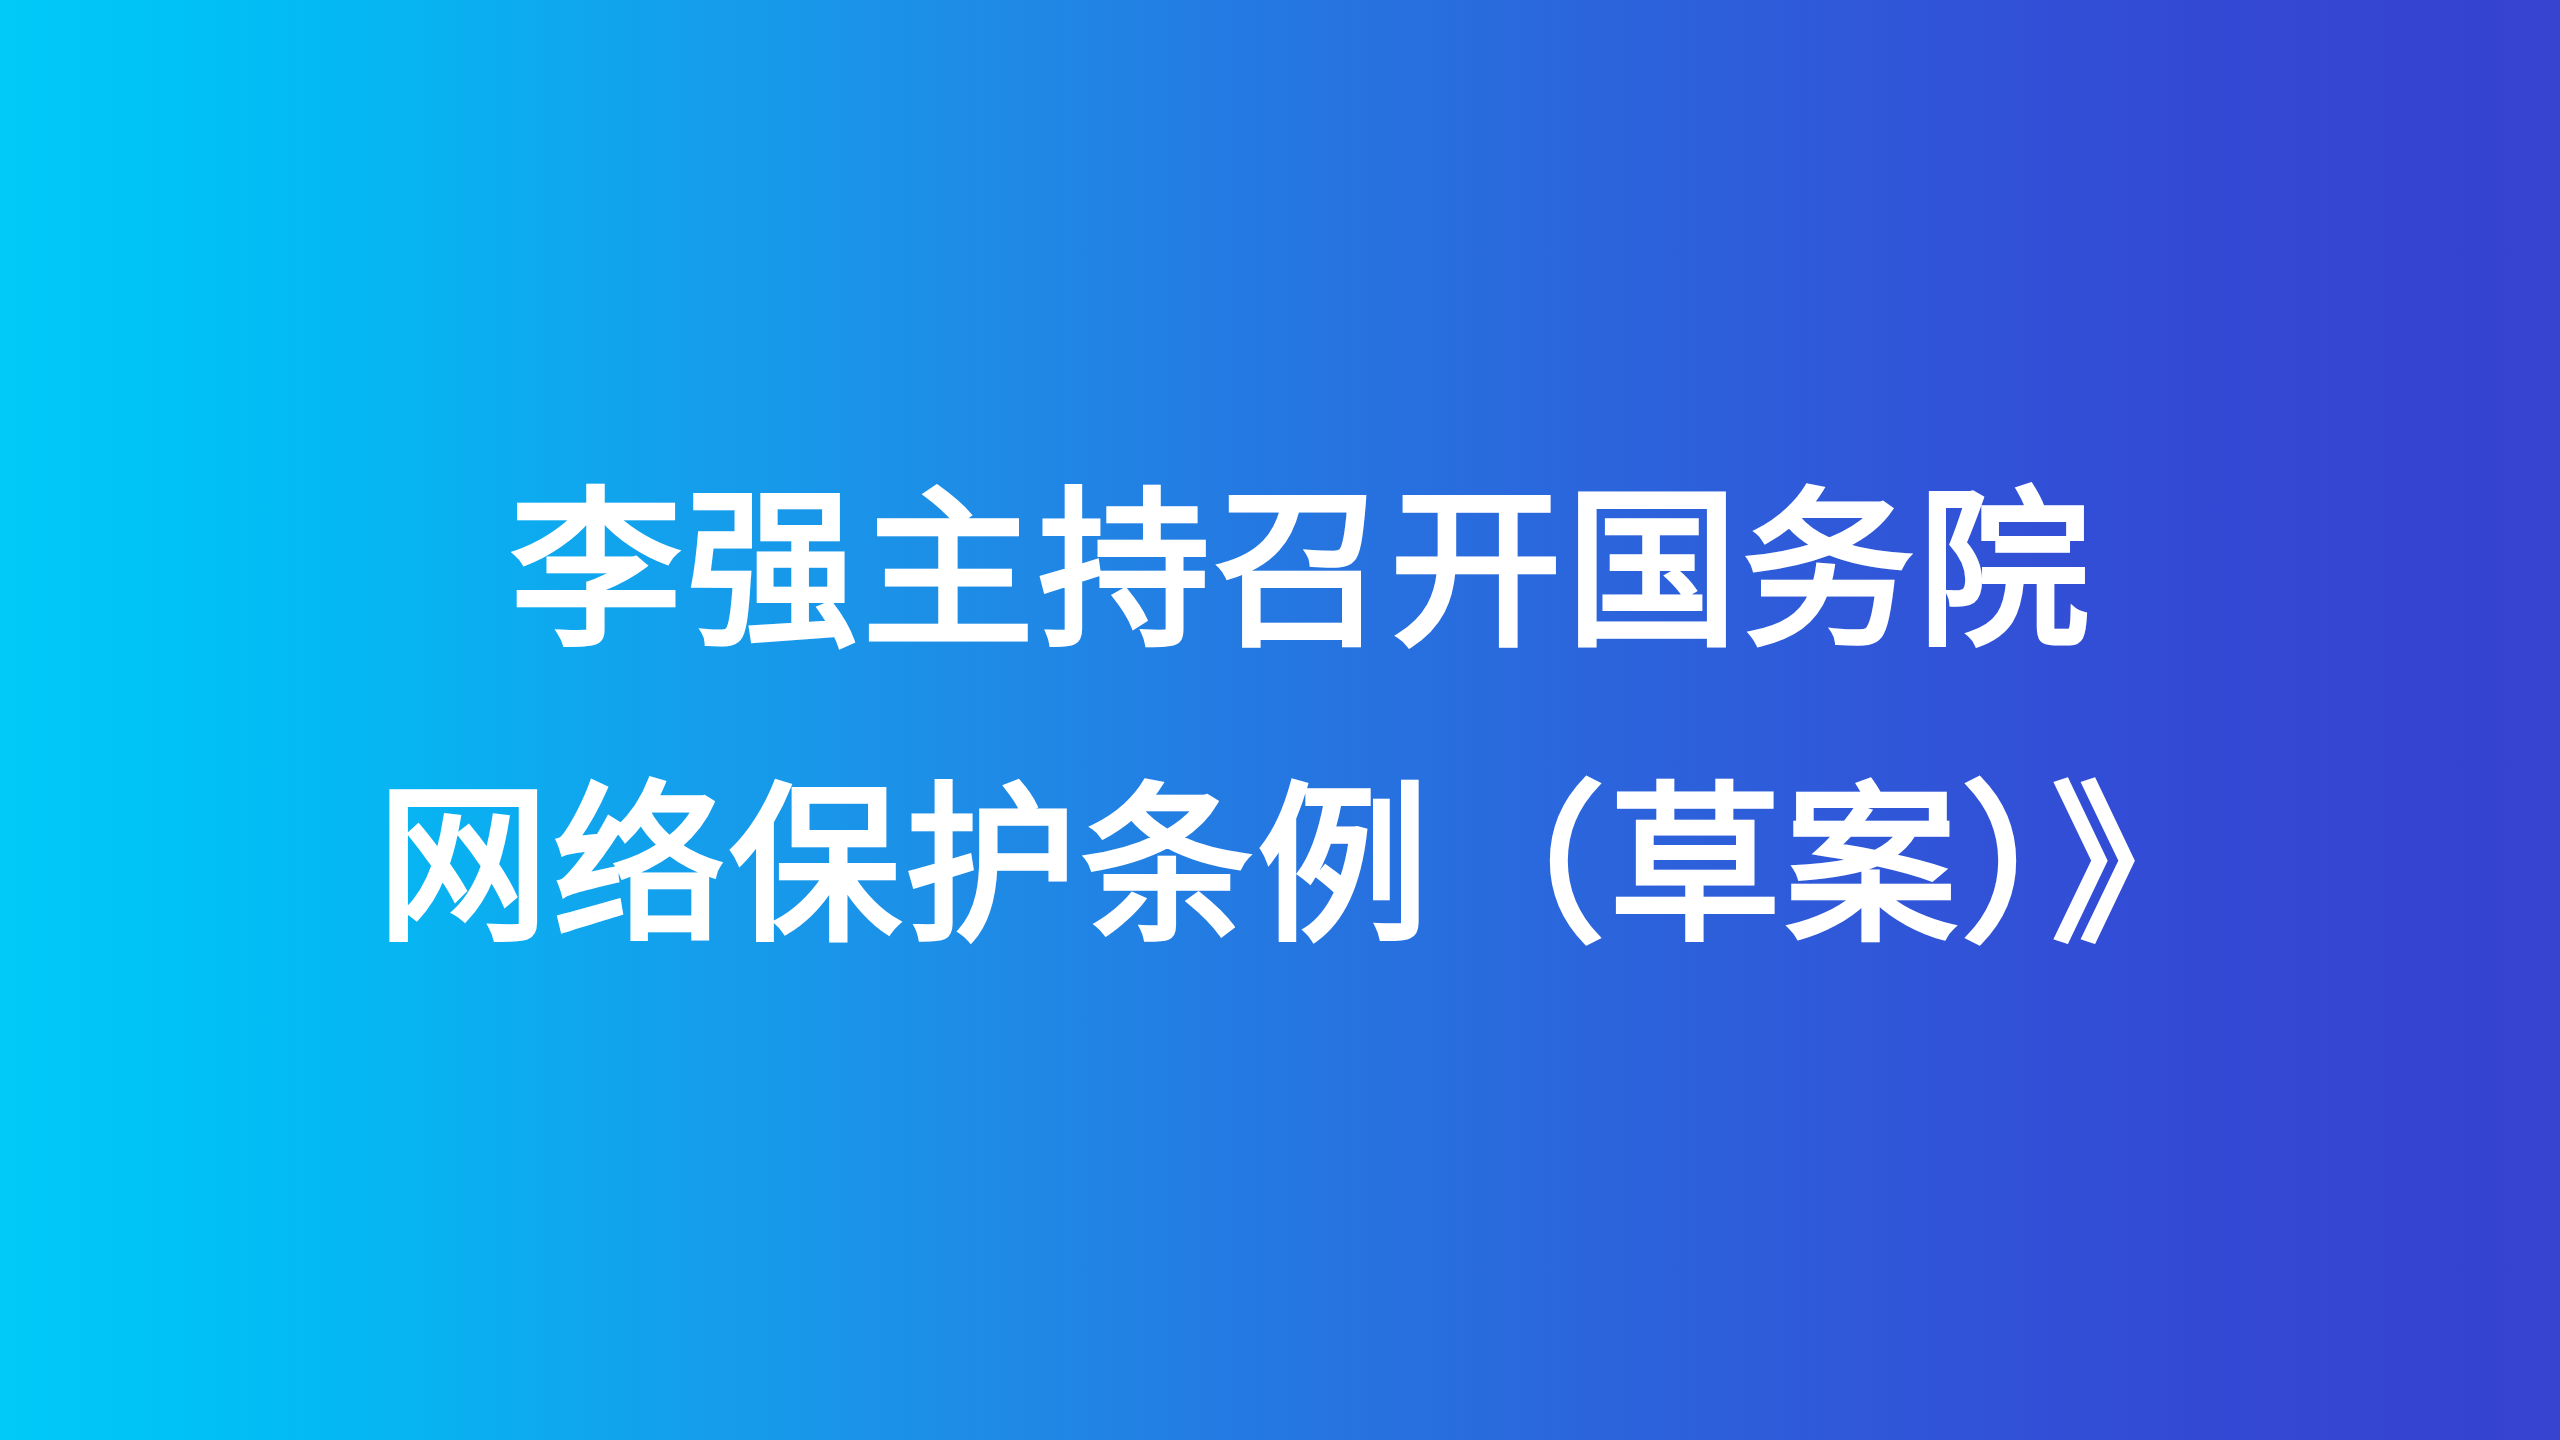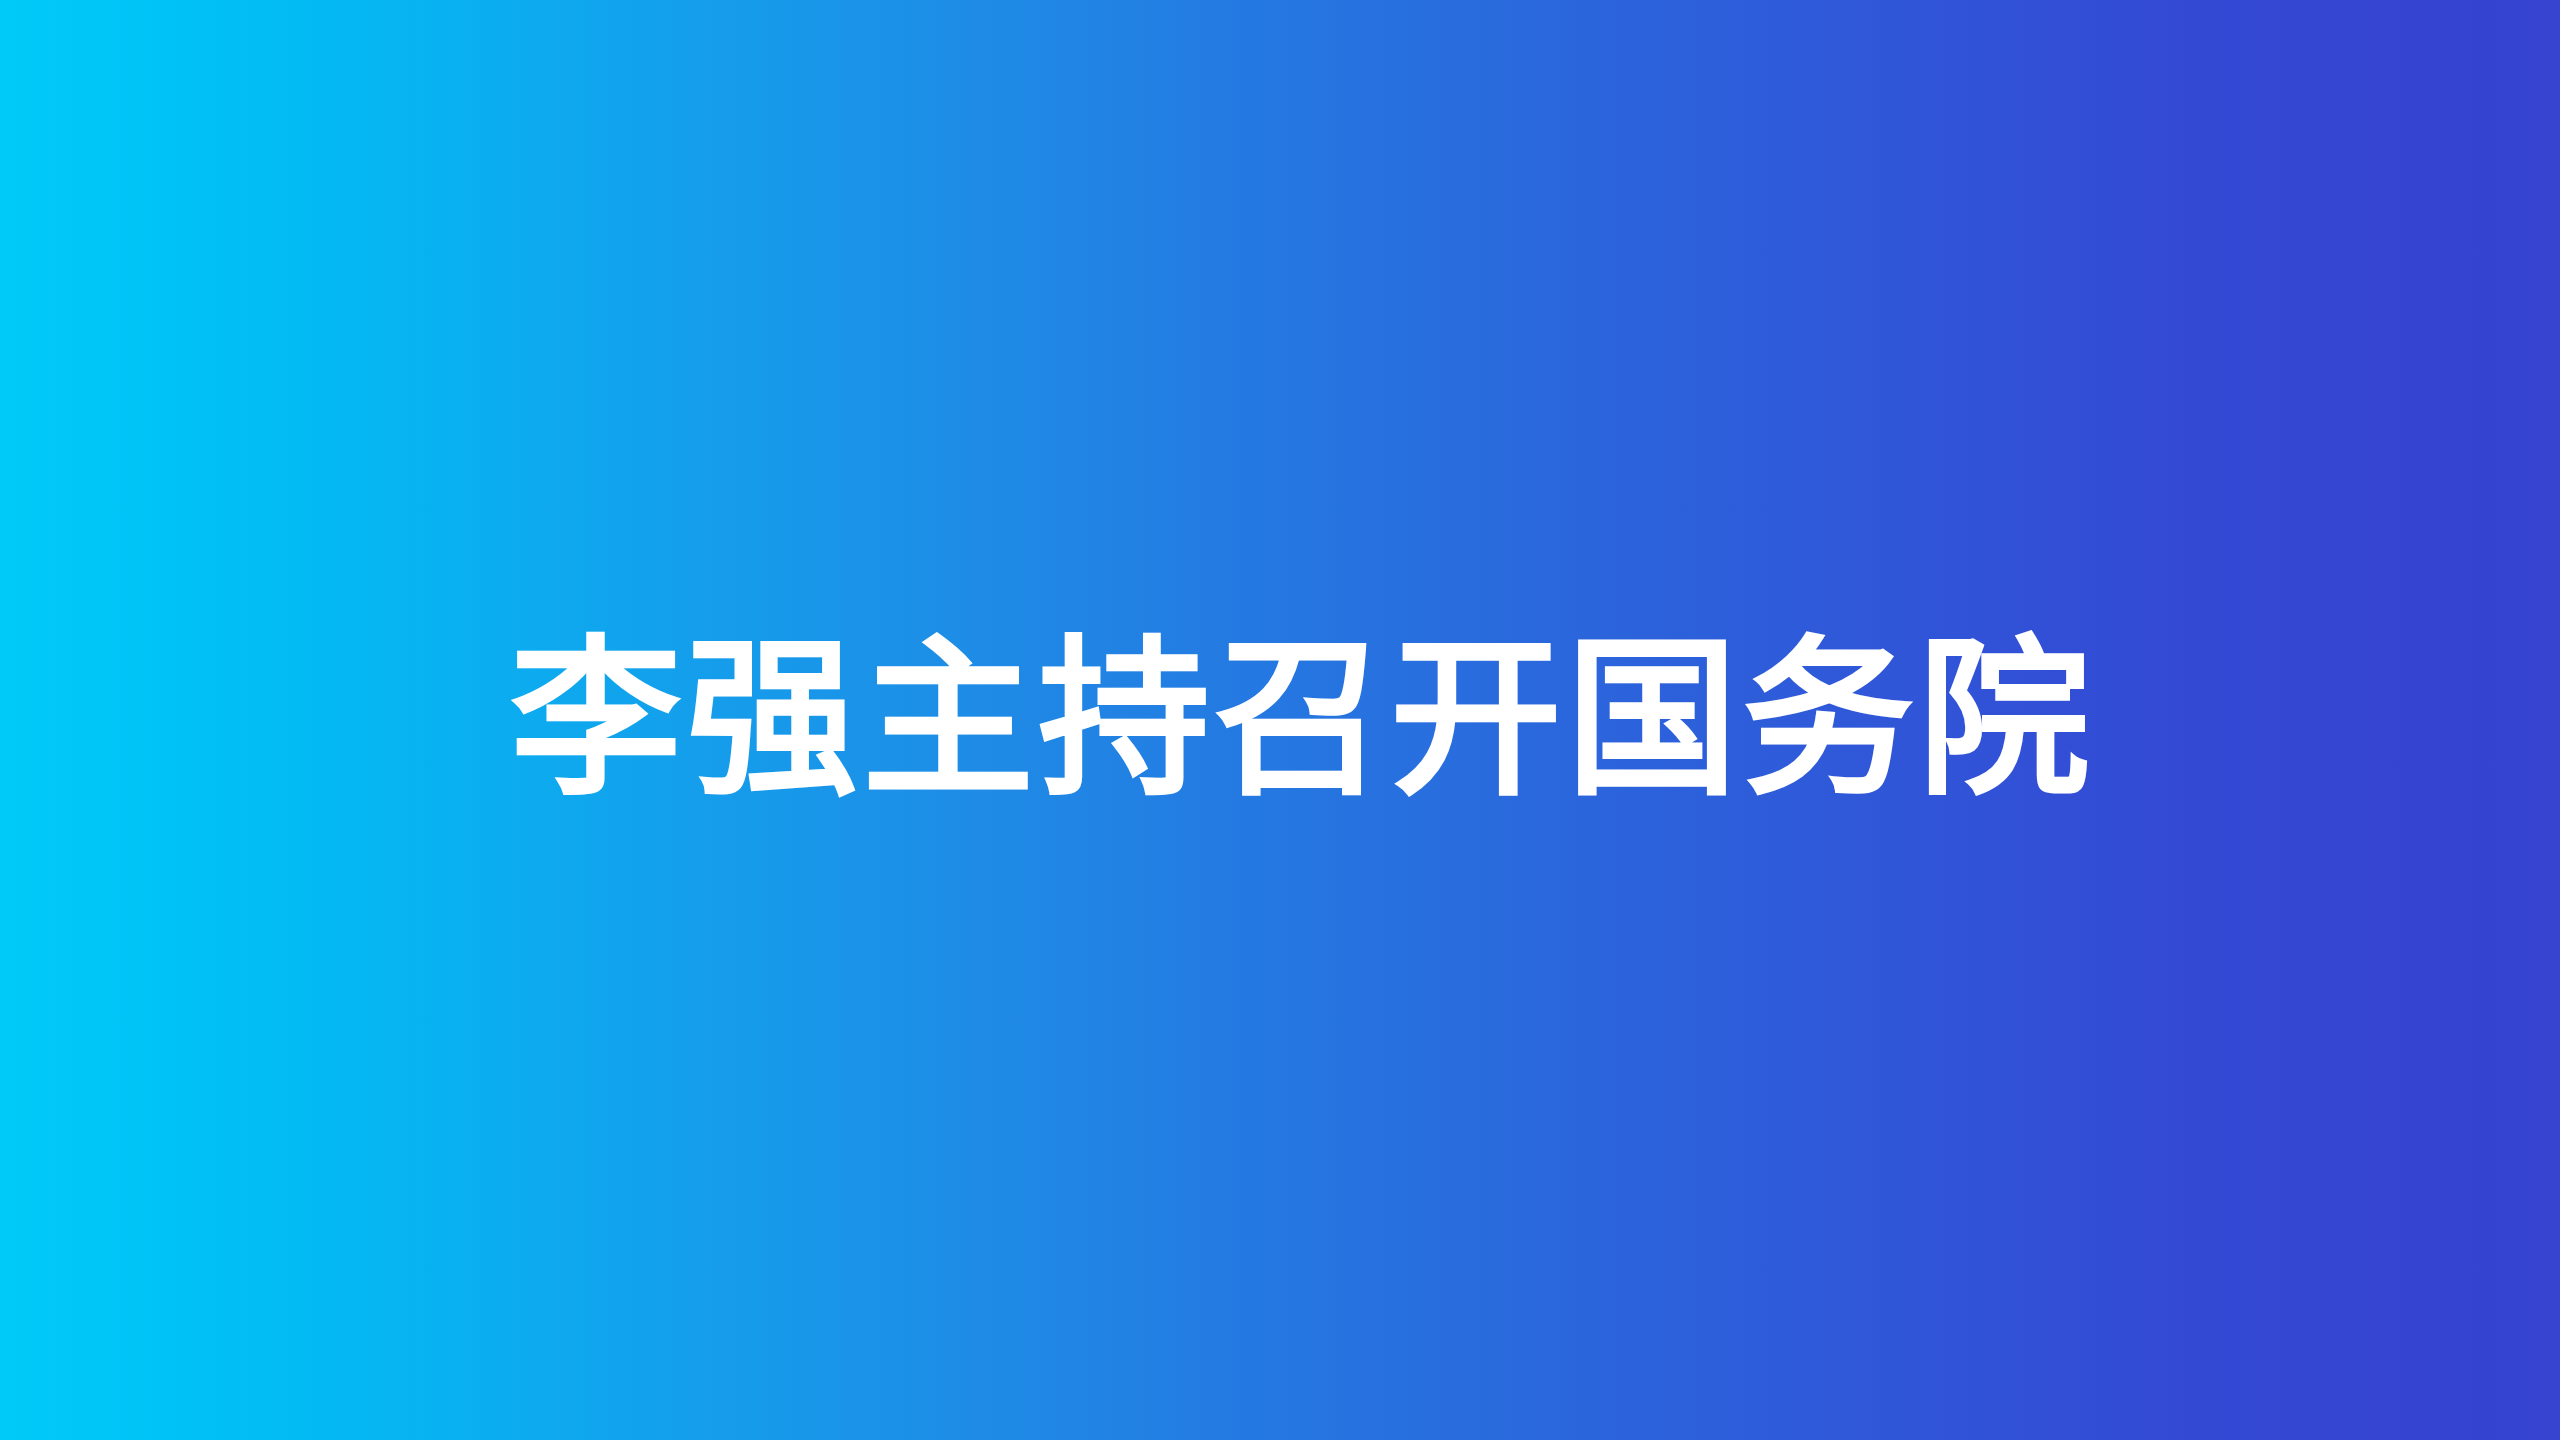--- a/index.html
+++ b/index.html
@@ -63,15 +63,16 @@
 </head>
 <body>
 
 <div id="headline-card" style="--from: #00CAF8; --to: #3644D0;">
 
   <div id="headline-text" style="color: rgb(255, 255, 255); text-align: center; margin-left: 44px;">
 
     <span class="headline-line">李强主持召开国务院</span>
 
 
+    <span class="headline-line">网络保护条例（草案）》</span>
 
   </div>
 </div>
 
 </body></html>

